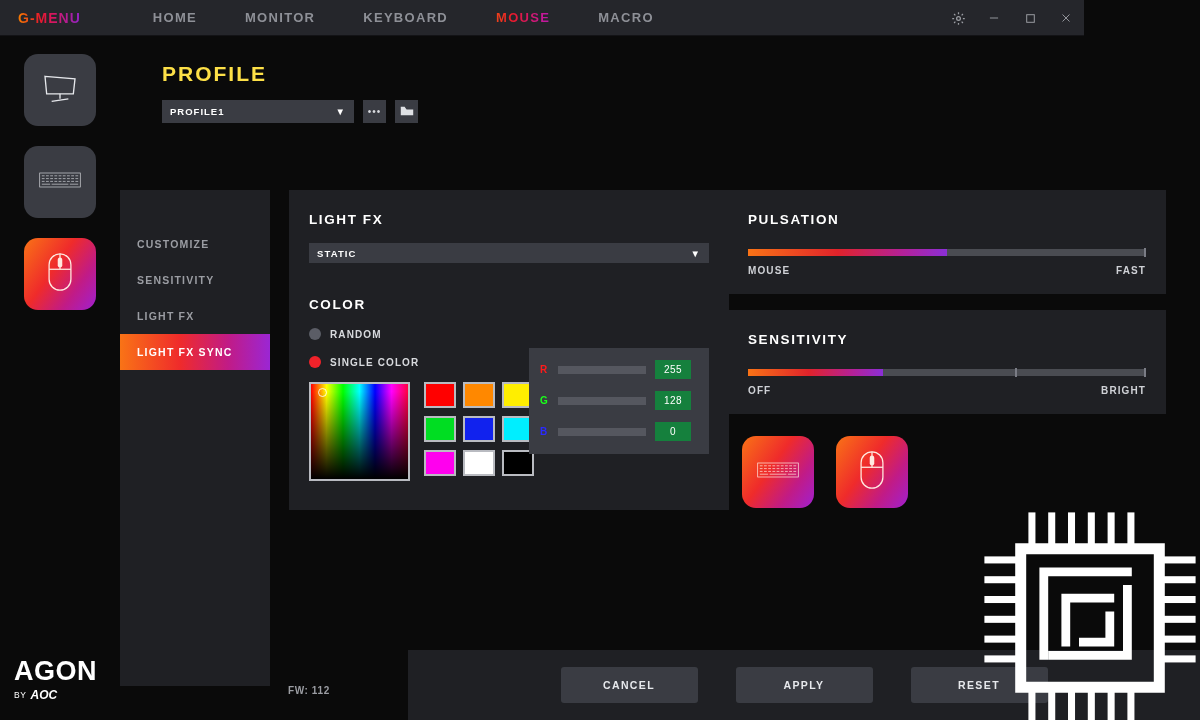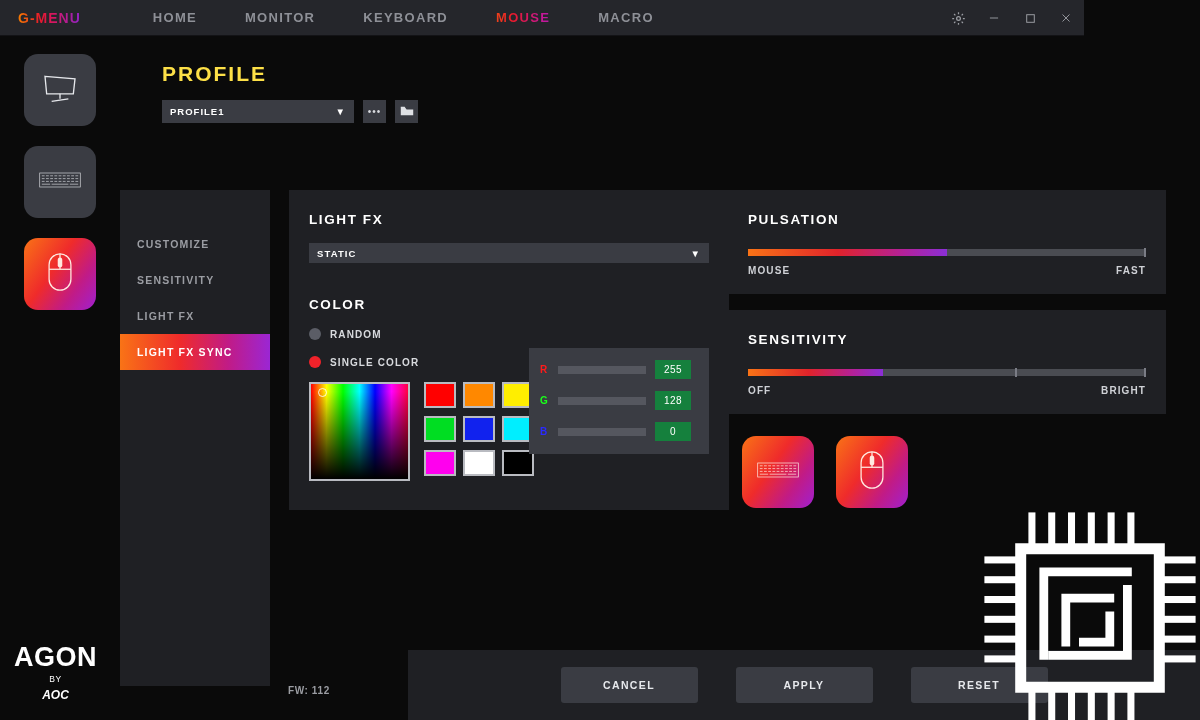--- a/index.html
+++ b/index.html
@@ -62,21 +62,21 @@
   .railicon.i3 {
     margin-top: 20px;
     background: linear-gradient(125deg,#f97316 0%,#ef2b2b 42%,#c11b86 72%,#a020d0 100%);
   }
   .agonlogo {
     position: absolute; left: 14px; bottom: 18px;
     color: #ffffff;
   }
   .agon-word { font-size: 27px; font-weight: bold; letter-spacing: 0.5px; line-height: 1; }
   .agon-sub { font-size: 8.5px; letter-spacing: 0.6px; margin-top: 3px; text-align: right;
-              display:flex; align-items:center; justify-content:center; gap:4px;flex-direction:column;}
+              display:flex; align-items:center; justify-content:flex-start; gap:4px;}
   .agon-aoc { font-size: 12px; font-weight: bold; font-style: italic; letter-spacing: 0px;}
 
   
   .content { position: absolute; left: 120px; top: 36px; width: 1080px; height: 684px; background:#0a0a0a;}
   .profwrap { padding: 26px 0 0 42px; }
   .profile-title {
     color:#fde047; font-size: 21px; font-weight: bold; letter-spacing: 2px;
   }
   .profrow { display:flex; gap: 9px; margin-top: 14px; }
   .profselect {

